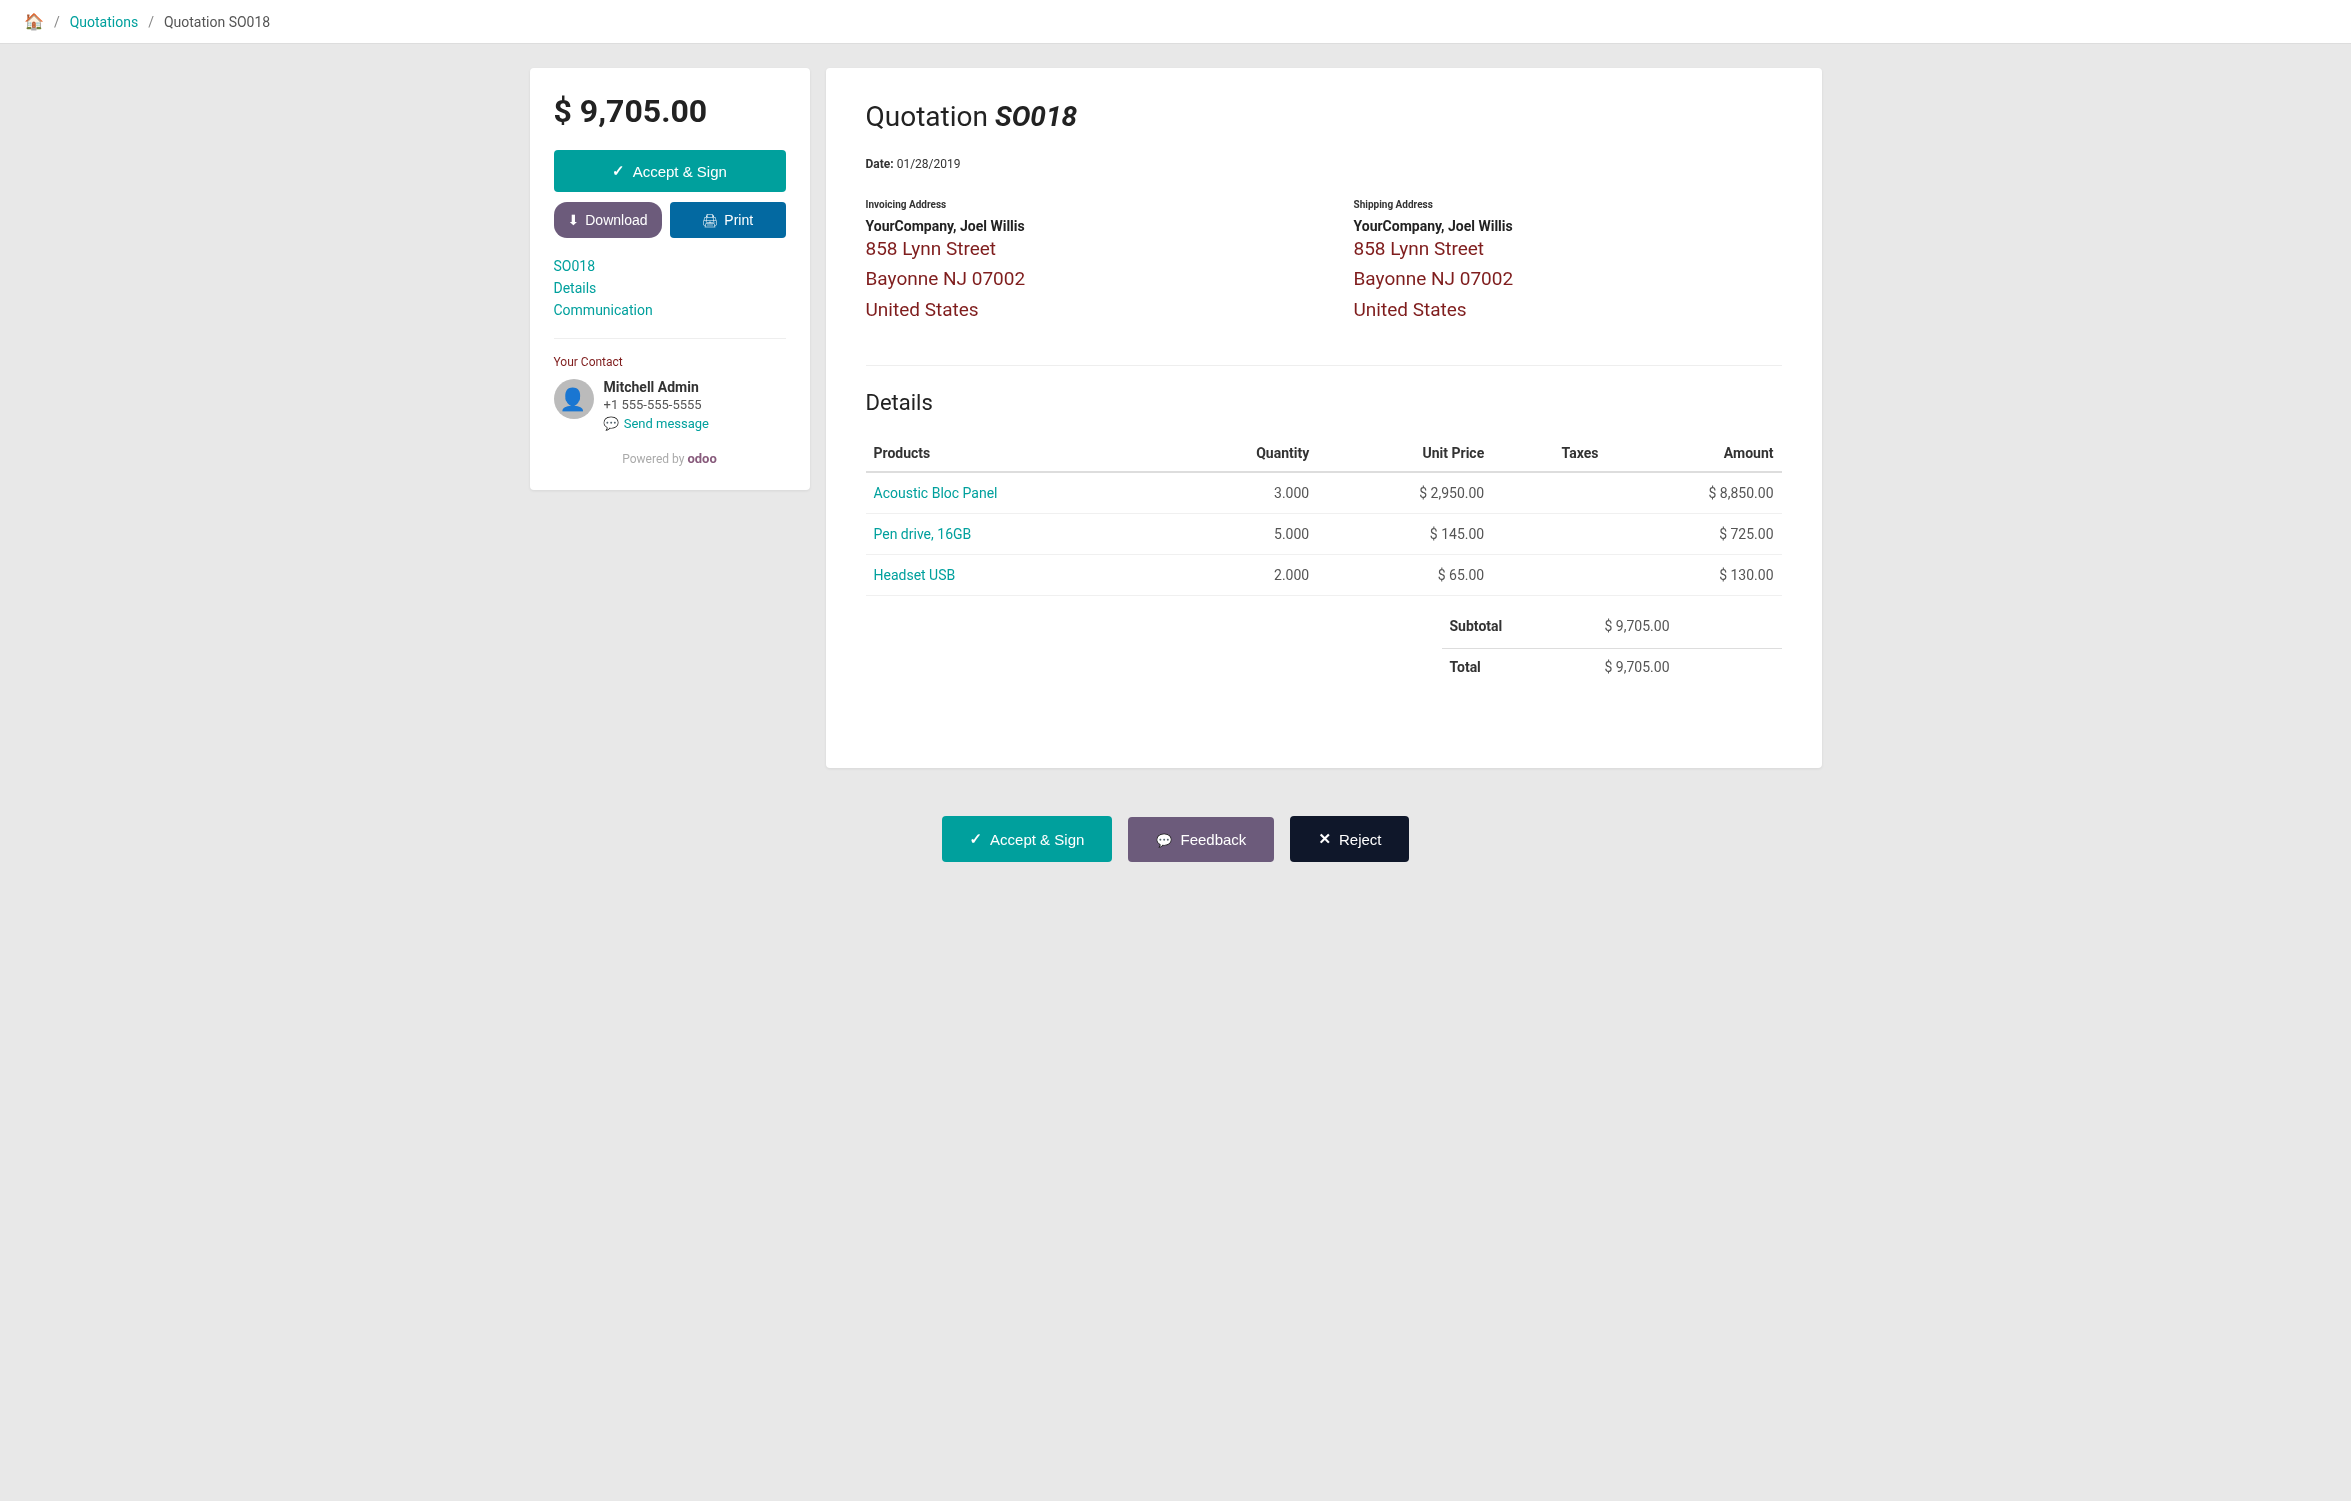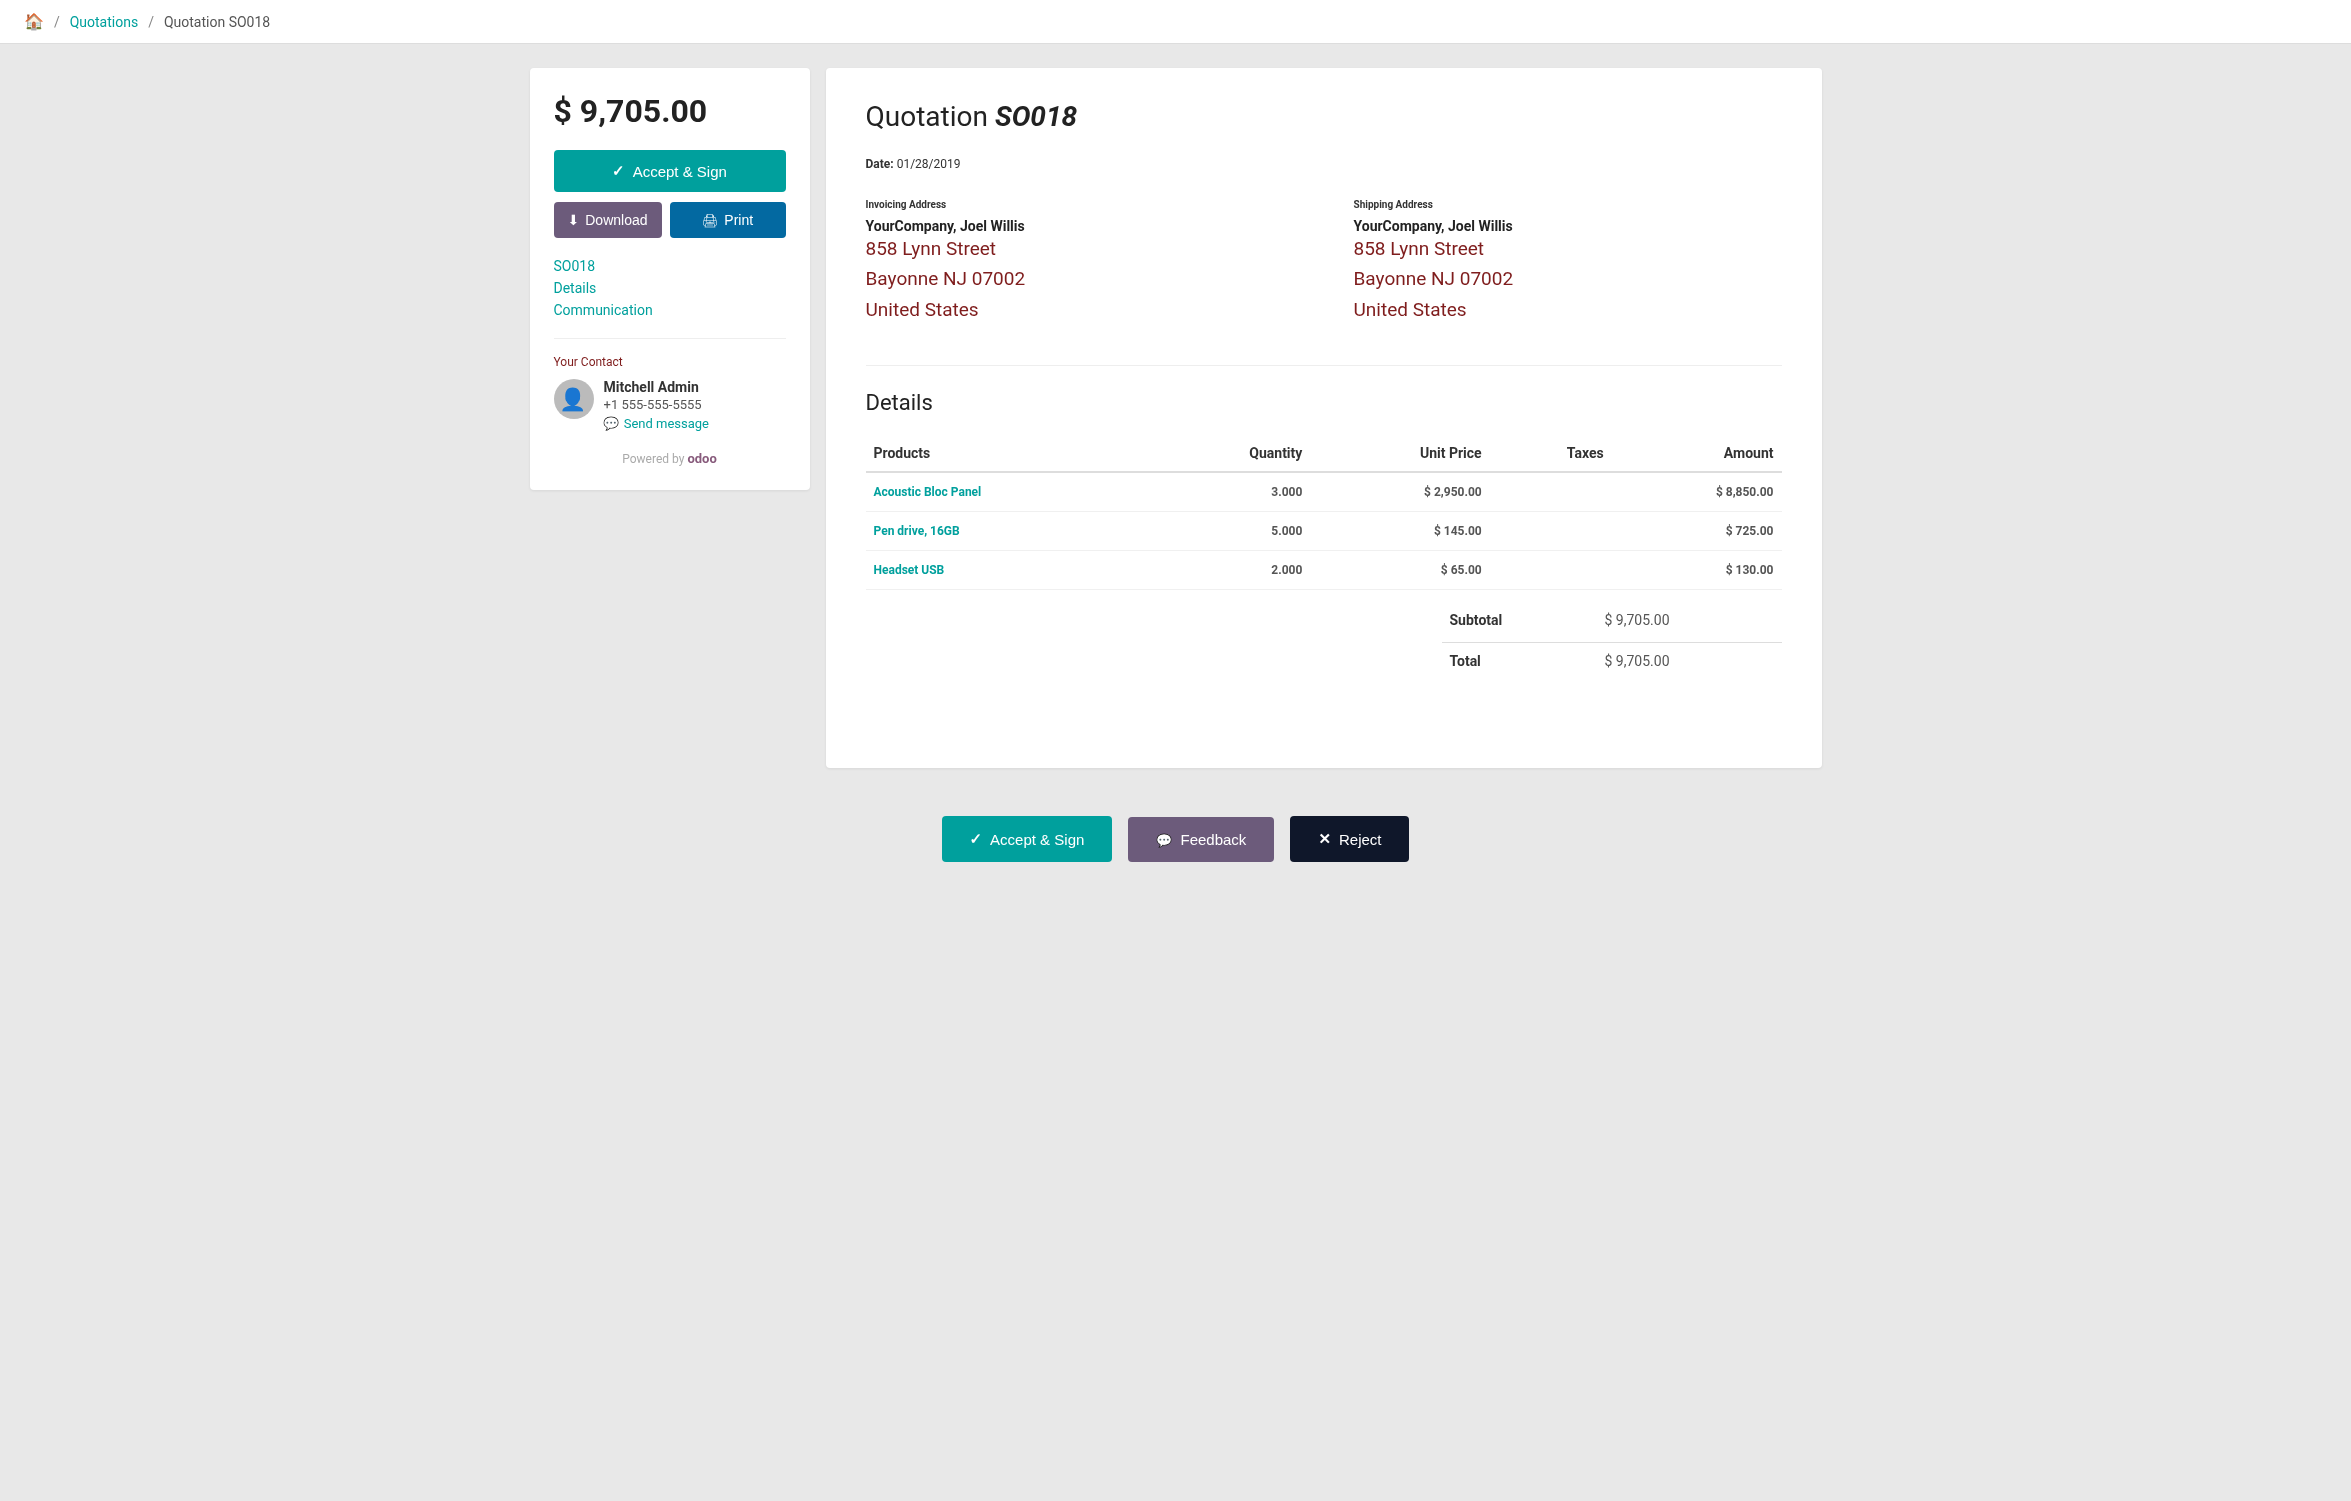--- a/index.html
+++ b/index.html
@@ -84,21 +84,21 @@
     .btn-download {
       display: flex;
       align-items: center;
       justify-content: center;
       gap: 6px;
       flex: 1;
       padding: 10px 14px;
       background: #6c5b7b;
       color: #fff;
       border: none;
-      border-radius: 4px;
+      border-radius: 13px;
       font-size: 14px;
       cursor: pointer;
     }
 
     .btn-print {
       display: flex;
       align-items: flex-end;
       justify-content: center;
       gap: 6px;
       flex: 1;
@@ -255,23 +255,22 @@
       font-weight: 700;
       font-size: 14px;
       color: #333;
       padding: 10px 8px;
       border-bottom: 2px solid #ddd;
     }
     .products-table th.right { text-align: right; }
     .products-table td {
       padding: 12px 8px;
       border-bottom: 1px solid #f0f0f0;
-      font-size: 12px;
+      font-size: 14px;
       color: #555;
-      font-weight: bold;
     }
     .products-table td.product-link {
       color: #00a09d;
       cursor: pointer;
     }
     .products-table td.right { text-align: right; }
 
     .totals-section {
       margin-top: 16px;
       display: flex;

